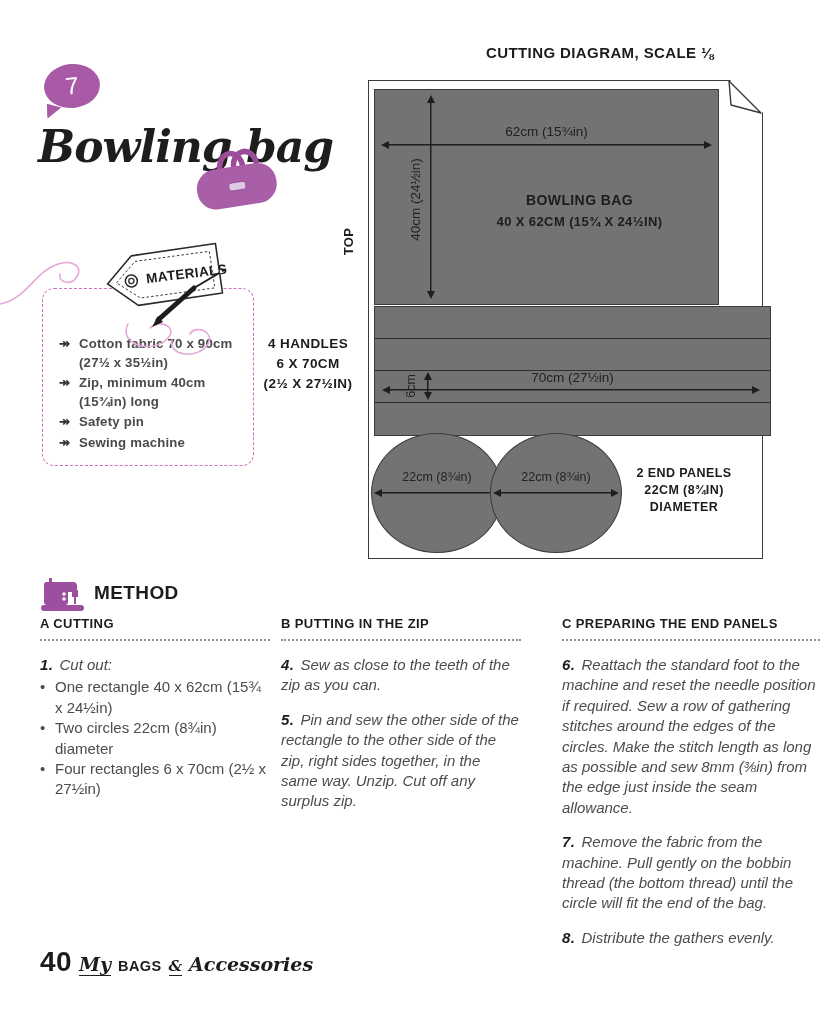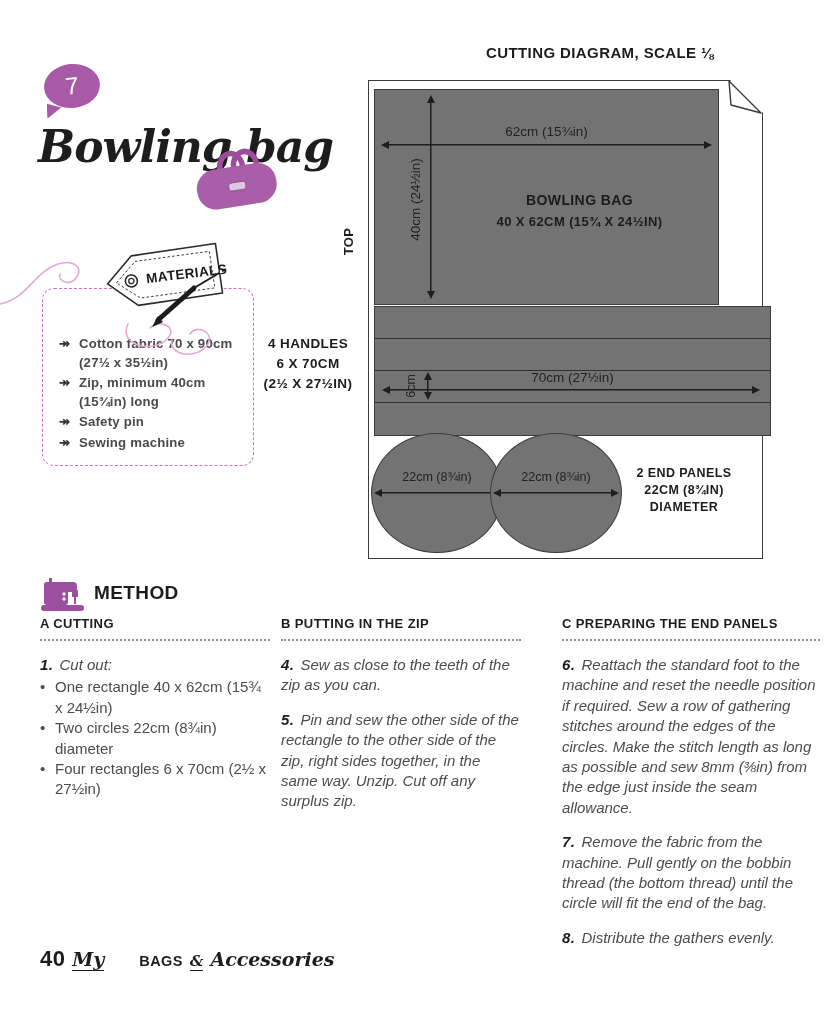--- a/index.html
+++ b/index.html
@@ -82,23 +82,23 @@
   .col-title { border-bottom:2px dotted #8f8f8f; padding-bottom:7px; }
   .col-title span { font-size:13px; }
   .step { margin:14px 0 0 0; font-size:15px; line-height:20.4px; color:#4c4c4c;font-style:italic; }
   .step b { font-size:15px; margin-right:2px; }
   .cutlist { list-style:none; margin:2px 0 0 0; padding:0; }
   .cutlist li { display:flex; gap:7px; font-size:15px; line-height:20.4px; color:#4c4c4c; }
   .cutlist .dot { flex:0 0 8px; }
 
   
   .footer { position:absolute; left:40px; top:946px; display:flex; align-items:baseline; gap:7px; }
-  .footer .page-num { font-size:22px; }
+  .footer .page-num { font-size:28px; }
   .footer .s1 { font-size:19px; border-bottom:1.5px solid #1d1d1d; }
-  .footer .caps { font-size:14.5px;margin-left:28px; }
+  .footer .caps { font-size:14.5px; }
   .footer .amp { font-size:15px; border-bottom:1px solid #1d1d1d; }
   .footer .s2 { font-size:19px; }
 </style>
 </head>
 <body>
 
 <div class="page">
 
   <div class="badge">
     <span>7</span>

